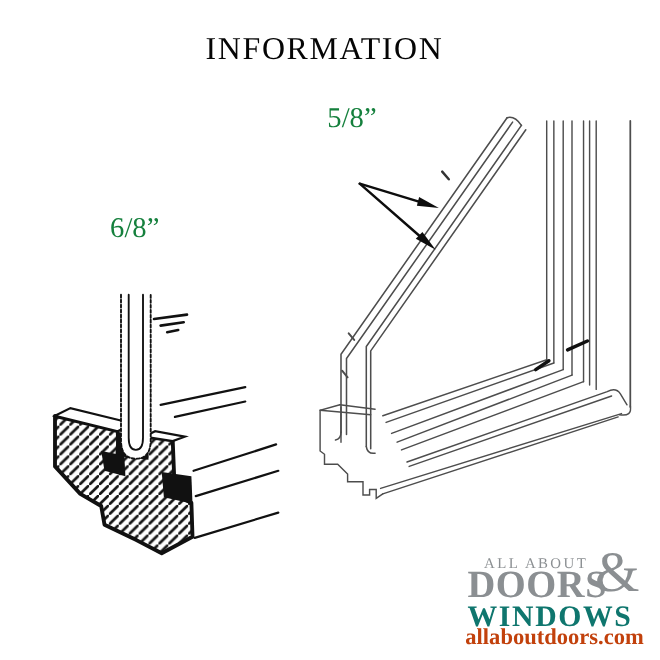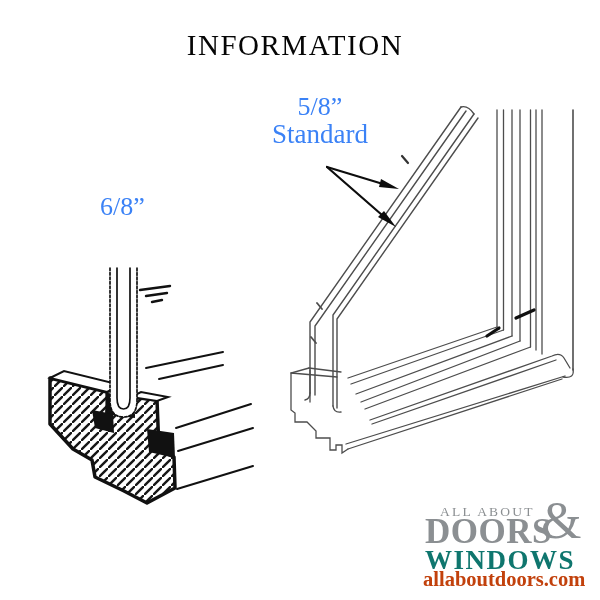--- a/index.html
+++ b/index.html
@@ -4,21 +4,21 @@
 <style>
   html,body{margin:0;padding:0;background:#fff;}
   .canvas{
     position:relative;width:600px;height:600px;background:#ffffff;overflow:hidden;
     font-family:"Liberation Serif","DejaVu Serif",serif;color:#000;
   }
   .title{
     position:absolute;top:29px;left:0;width:590px;text-align:center;
     font-size:29px;letter-spacing:1.5px;color:#050505;
   }
-  .lbl{position:absolute;text-align:center;color:#3b82f6;line-height:1.04;}
+  .lbl{position:absolute;text-align:center;color:#15803d;line-height:1.04;}
   .lbl-right{left:240px;top:93px;width:160px;font-size:27px;}
   .lbl-right .size{font-size:26px;}
   .lbl-left{left:40px;top:193px;width:165px;font-size:28px;}
   .lbl-left .size{font-size:26px;}
   svg.drawing{position:absolute;left:0;top:0;}
   .logo{position:absolute;left:420px;top:497px;width:175px;height:96px;}
   .logo .l1{position:absolute;left:20px;top:7px;font-size:13.5px;letter-spacing:2.2px;}
   .logo .amp{position:absolute;left:121px;top:-2px;font-size:52px;line-height:1;}
   .logo .l2{position:absolute;left:5px;top:17px;font-size:35px;font-weight:bold;letter-spacing:0.5px;line-height:1;}
   .logo .l3{position:absolute;left:5px;top:50px;font-size:27px;font-weight:bold;letter-spacing:1.5px;line-height:1;}
@@ -26,21 +26,20 @@
 </style>
 </head>
 <body>
 
 <div class="canvas">
 
   <div class="title">INFORMATION</div>
 
   <div class="lbl lbl-right">
     <div class="size">5/8”</div>
-    <div>Standard</div>
   </div>
 
   <div class="lbl lbl-left">
     <div class="size">6/8”</div>
   </div>
 
   <svg class="drawing" width="600" height="600" viewBox="0 0 600 600">
     <defs>
       <pattern id="hatch" patternUnits="userSpaceOnUse" width="9" height="9">
         <path d="M-2,11 L11,-2" stroke="#161616" stroke-width="2.4" fill="none"></path>

